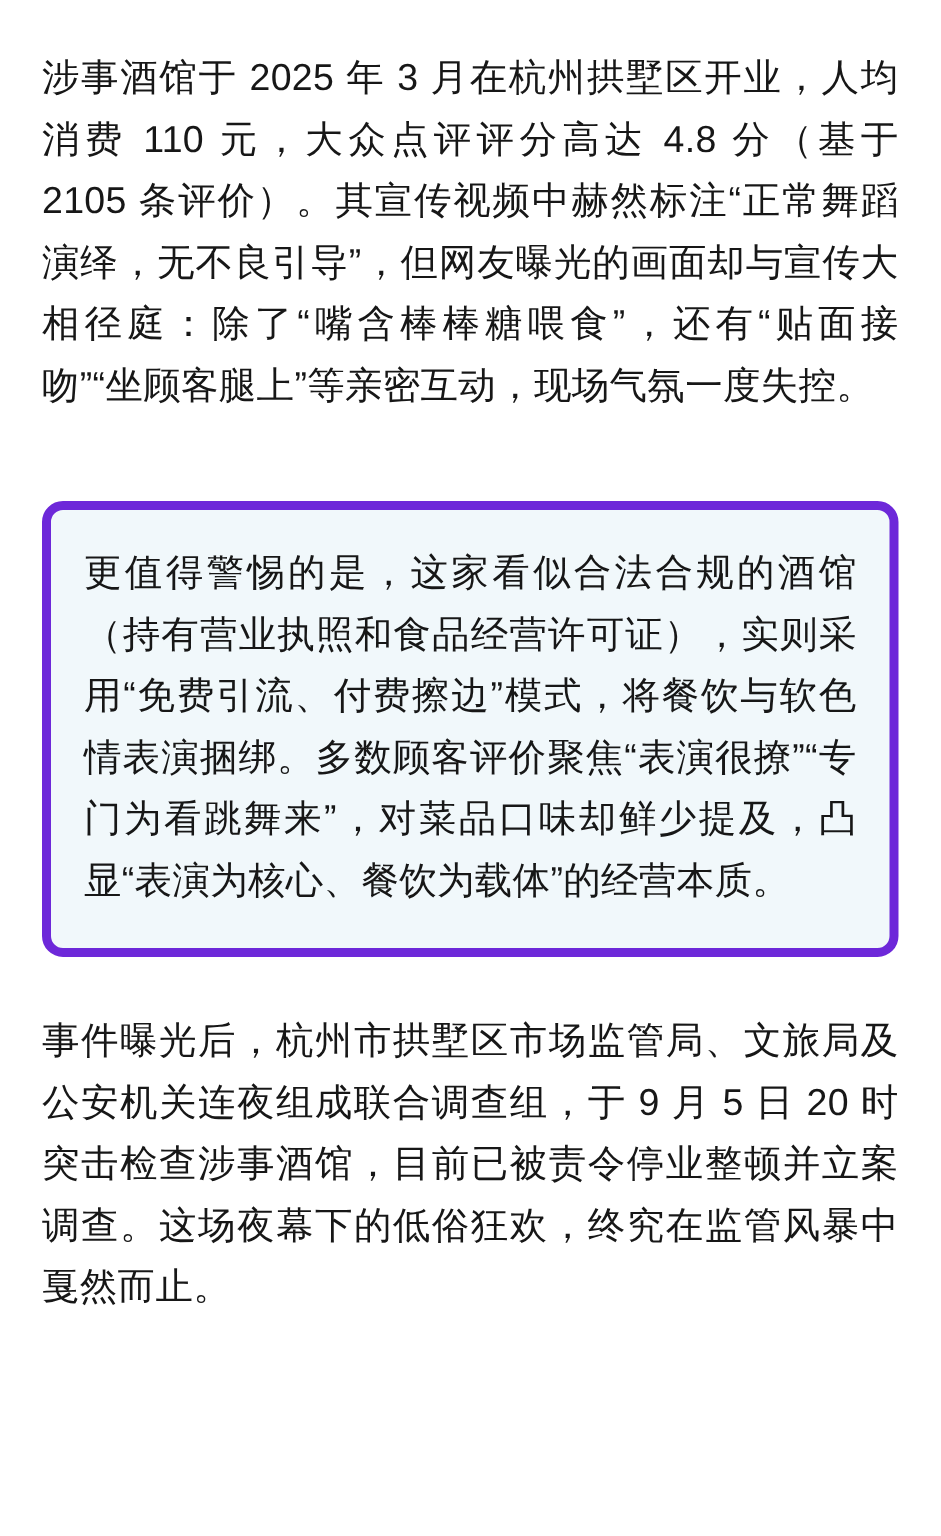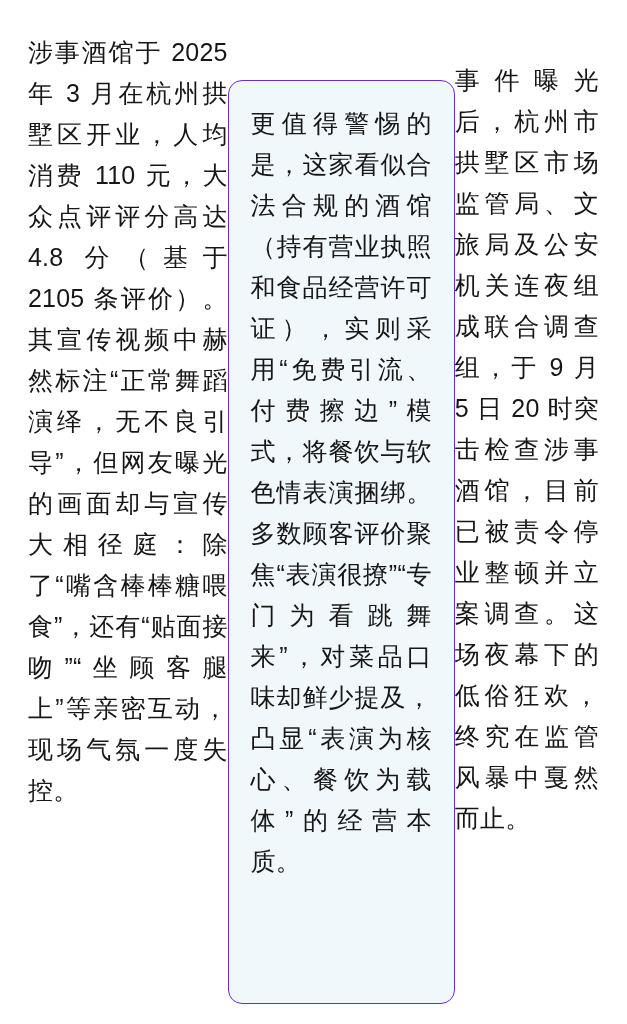--- a/index.html
+++ b/index.html
@@ -14,39 +14,39 @@
     color: #1a1a1a;
     -webkit-font-smoothing: antialiased;
   }
   .page {
     box-sizing: border-box;
     width: 627px;
     height: 1024px;
     background: #ffffff;
     padding: 24px 28px 20px 28px;
     display: flex;
-    flex-direction: row;
+    flex-direction: column;
   }
   .para {
     font-size: 25px;
     line-height: 41px;
     letter-spacing: 0.2px;
     color: #171717;
     text-align: justify;
     text-justify: inter-ideograph;
     margin: 0;
     white-space: pre-wrap;
   }
   .para-top {
     margin-top: 8px;
   }
   .callout {
     margin-top: 56px;
     background: #f1f8fb;
-    border: 1px solid #6d28d9;
+    border: 6px solid #6d28d9;
     border-radius: 14px;
     padding: 22px 22px 24px 22px;
   }
   .callout .para {
     color: #171717;
   }
   .para-bottom {
     margin-top: 36px;
   }
   .spacer {

